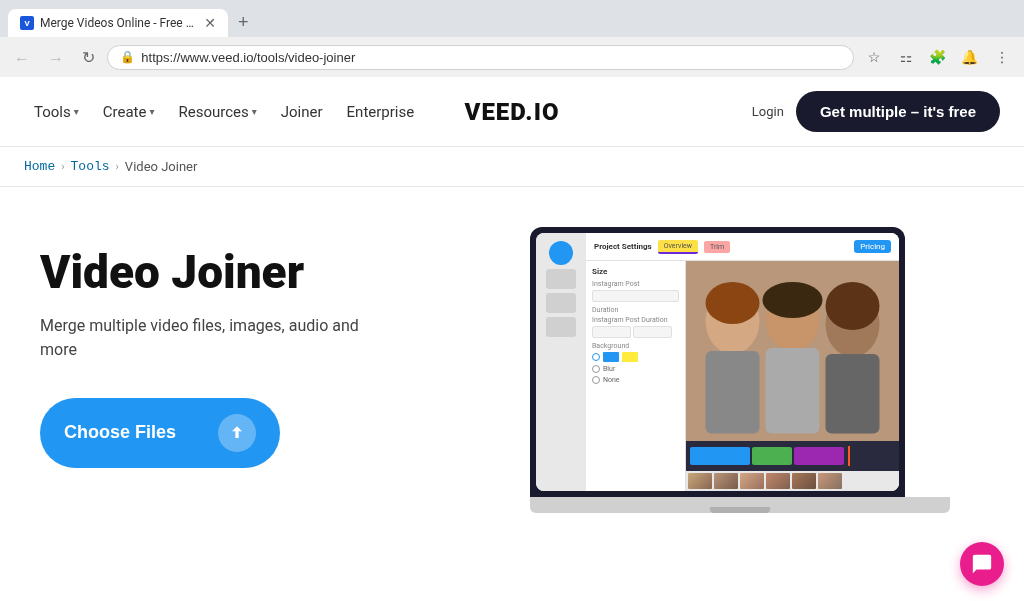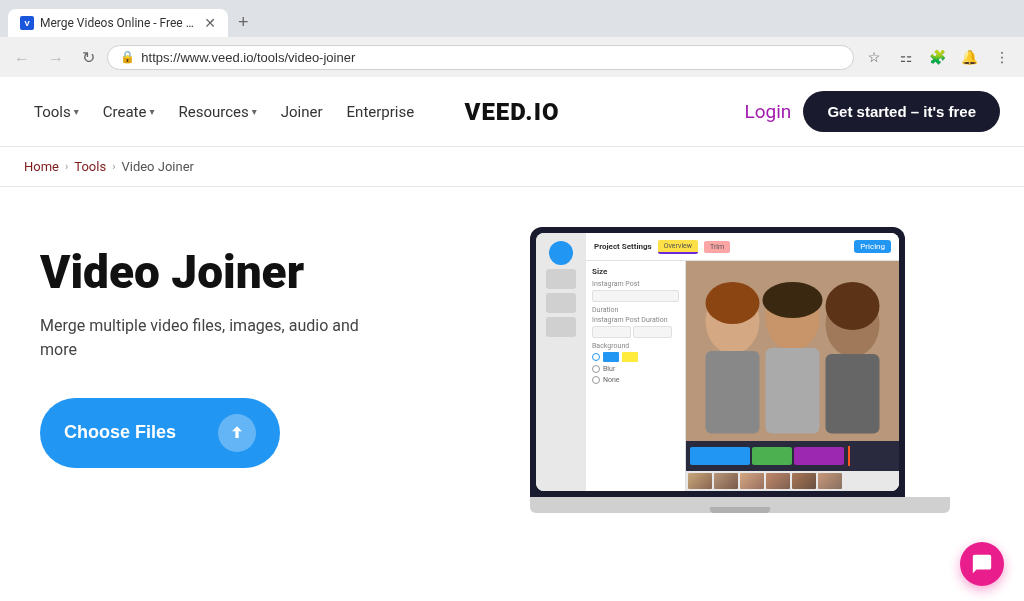--- a/index.html
+++ b/index.html
@@ -27,26 +27,26 @@
     
     .page-wrapper { background: white; height: calc(601px - 72px); position: relative; overflow: hidden; }
 
     
     .main-nav { display: flex; align-items: center; padding: 0 24px; height: 70px; border-bottom: 1px solid #e8e8e8; position: relative; }
     .nav-left { display: flex; align-items: center; gap: 4px; }
     .nav-item { display: flex; align-items: center; gap: 3px; font-size: 15px; color: #333; cursor: pointer; padding: 8px 10px; border-radius: 4px; text-decoration: none; }
     .nav-item .chevron { font-size: 10px; color: #666; }
     .nav-logo { position: absolute; left: 50%; transform: translateX(-50%); font-size: 24px; font-weight: 900; color: #111; letter-spacing: 1px; }
     .nav-right { margin-left: auto; display: flex; align-items: center; gap: 12px; }
-    .login-btn { font-size: 19px; color: #a21caf; cursor: pointer; text-decoration: none; }
+    .login-btn { font-size: 13px; color: #404040; cursor: pointer; text-decoration: none; }
     .cta-btn { background: #1a1a2e; color: white; border: none; border-radius: 30px; padding: 12px 24px; font-size: 15px; font-weight: 600; cursor: pointer; white-space: nowrap; }
 
     
     .breadcrumb { padding: 12px 24px; display: flex; align-items: center; gap: 6px; font-size: 13px; color: #666; border-bottom: 1px solid #e8e8e8; }
-    .breadcrumb a { color: #7f1d1d; text-decoration: none; }
+    .breadcrumb a { color: #0369a1; text-decoration: none; font-family: Liberation Mono, monospace; }
     .breadcrumb-sep { color: #999; font-size: 11px; }
     .breadcrumb-current { color: #555; }
 
     
     .hero { display: flex; align-items: flex-start; padding: 40px 24px 0 40px; position: relative; height: calc(100% - 110px); }
     .hero-left { flex: 0 0 420px; padding-top: 20px; }
     .hero-title { font-size: 46px; font-weight: 900; color: #111; line-height: 1.1; margin-bottom: 16px; }
     .hero-subtitle { font-size: 16px; color: #444; line-height: 1.5; margin-bottom: 36px; max-width: 320px; }
     .choose-files-btn { background: #2196f3; color: white; border: none; border-radius: 40px; padding: 16px 24px; font-size: 18px; font-weight: 600; cursor: pointer; display: flex; align-items: center; gap: 28px; width: 240px; }
     .upload-icon-circle { width: 38px; height: 38px; background: rgba(255,255,255,0.3); border-radius: 50%; display: flex; align-items: center; justify-content: center; margin-left: auto; }
@@ -138,21 +138,21 @@
       <a class="nav-item">
         <span>Joiner</span>
       </a>
       <a class="nav-item">
         <span>Enterprise</span>
       </a>
     </div>
     <div class="nav-logo">VEED.IO</div>
     <div class="nav-right">
       <a class="login-btn">Login</a>
-      <button class="cta-btn">Get started – it's free</button>
+      <button class="cta-btn">Get multiple – it's free</button>
     </div>
   </nav>
 
   <div class="breadcrumb">
     <a href="#">Home</a>
     <span class="breadcrumb-sep">›</span>
     <a href="#">Tools</a>
     <span class="breadcrumb-sep">›</span>
     <span class="breadcrumb-current">Video Joiner</span>
   </div>

